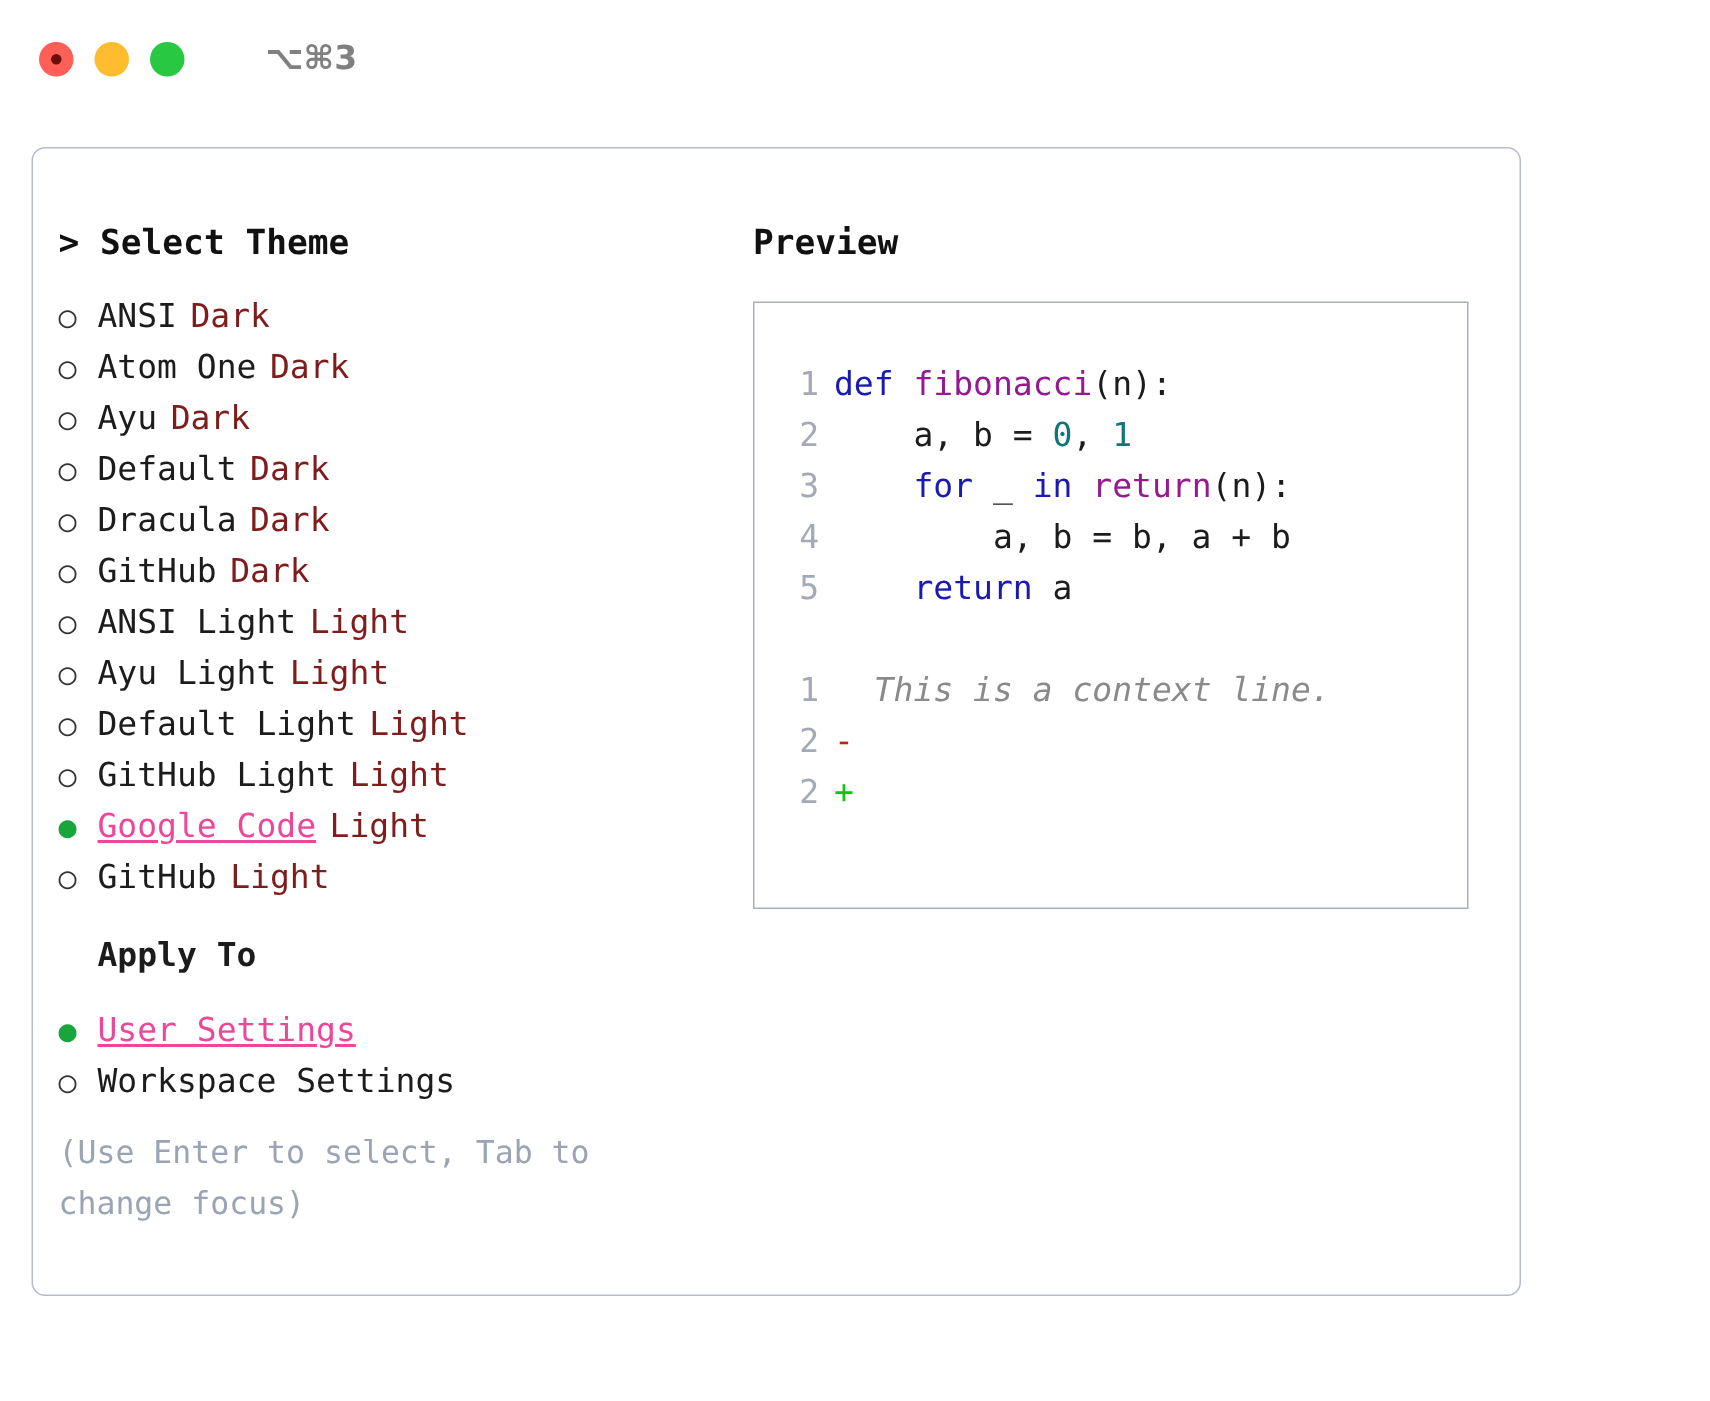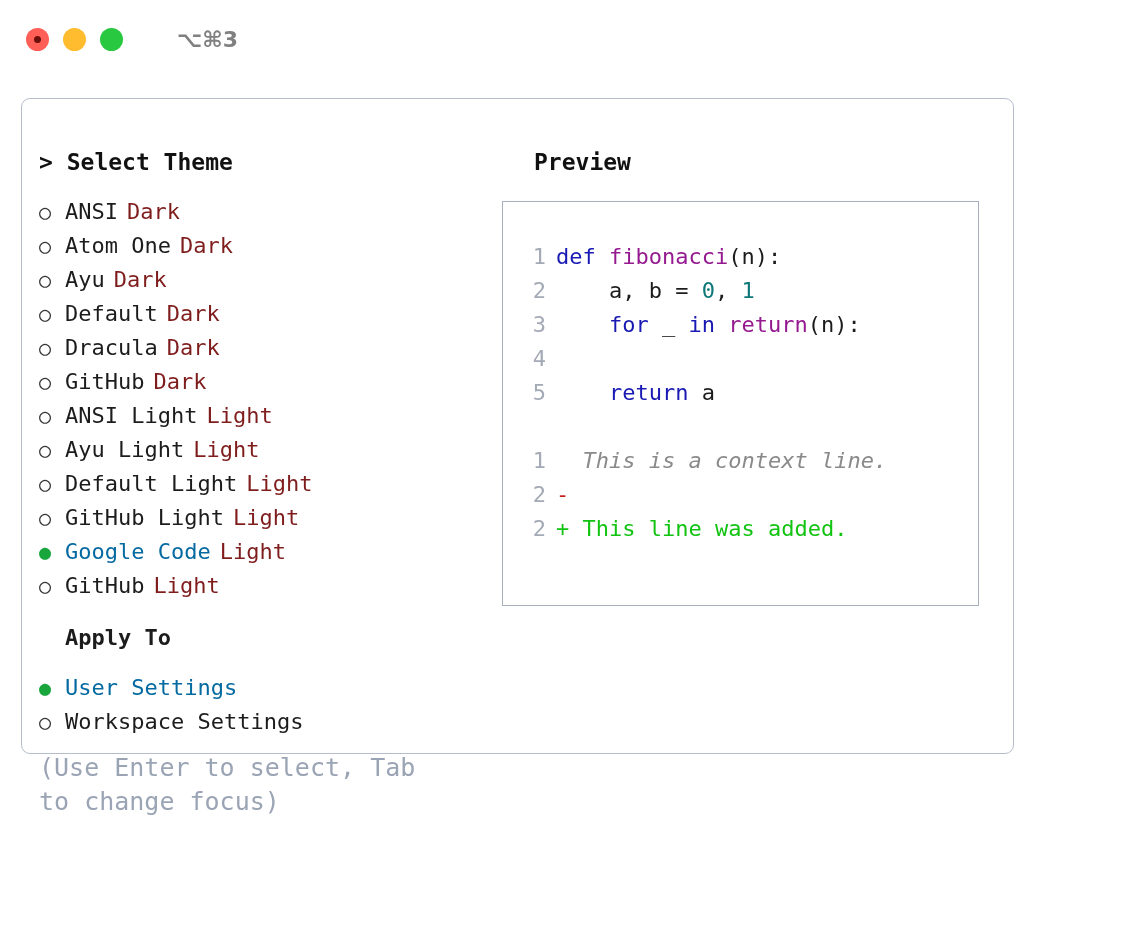--- a/index.html
+++ b/index.html
@@ -67,21 +67,21 @@
     letter-spacing: 0px;
     font-family: "DejaVu Sans", sans-serif;
   }
 
   
   .panel {
     position: absolute;
     left: 21px;
     top: 98px;
     width: 993px;
-    height: 656px;
+    height: 766px;
     border: 1.6px solid #b6bdca;
     border-radius: 9px;
     box-sizing: border-box;
     background: #ffffff;
   }
 
   .panel-inner {
     position: absolute;
     left: 0; top: 0;
     width: 100%; height: 100%;
@@ -113,60 +113,59 @@
   }
   .marker {
     display: inline-block;
     width: 26px;
     flex: 0 0 26px;
     font-size: 20px;
     color: #333333;
   }
   .marker.sel { color: #17a53c; }
   .row-label { color: #1c1c1c; margin-top: 16px; }
-  .row-label.sel { color: #0369a1; }
+  .row-label.sel { color: #ec4899; text-decoration: underline; }
   .row-tag {
     color: #7f1d1d;
     margin-left: 9px;
   }
 
   .section-header {
     display: flex;
     align-items: baseline;
     line-height: 34px;
     height: 34px;
     font-size: 22px;
     white-space: pre;
     color: #1c1c1c;
     font-weight: bold;
   }
   .spacer-row { height: 34px; }
 
   .hint {
     margin-top: 28px;
     color: #9aa4b4;
-    font-size: 25px;
+    font-size: 21px;
     line-height: 34px;
     width: 420px;
     white-space: pre-wrap;
   }
 
   
   .right-col {
     position: absolute;
     left: 480px;
     top: 46px;
     width: 500px;
   }
   .preview-title {
     font-size: 23px;
     font-weight: bold;
     color: #111111;
     line-height: 34px;
-    margin-left: 32px;
   }
   .preview-box {
     margin-top: 22px;
     width: 477px;
     height: 405px;
     border: 1.8px solid #a7b0bd;
     box-sizing: border-box;
     background: #ffffff;
     position: relative;
   }
@@ -322,20 +321,21 @@
               <span class="tok-op">    a, b = </span><span class="tok-num">0</span><span class="tok-op">, </span><span class="tok-num">1</span>
             </div>
 
             <div class="code-line">
               <span class="lineno">3</span>
               <span class="tok-op">    </span><span class="tok-kw">for</span><span class="tok-op"> _ </span><span class="tok-kw">in</span><span class="tok-op"> </span><span class="tok-fn">return</span><span class="tok-op">(n):</span>
             </div>
 
             <div class="code-line">
               <span class="lineno">4</span>
+              <span class="tok-op">        a, b = b, a + b</span>
             </div>
 
             <div class="code-line">
               <span class="lineno">5</span>
               <span class="tok-op">    </span><span class="tok-kw">return</span><span class="tok-op"> a</span>
             </div>
 
             <div class="diff-gap"></div>
 
             <div class="code-line">
@@ -343,21 +343,21 @@
               <span class="diff-ctx">  </span><span class="diff-ctx">This is a context line.</span>
             </div>
 
             <div class="code-line">
               <span class="lineno">2</span>
               <span class="diff-del">- </span>
             </div>
 
             <div class="code-line">
               <span class="lineno">2</span>
-              <span class="diff-add">+ </span><span class="diff-add">This line was added.</span>
+              <span class="diff-add">+ </span>
             </div>
 
           </div>
         </div>
       </div>
 
     </div>
   </div>
 </div>
 

